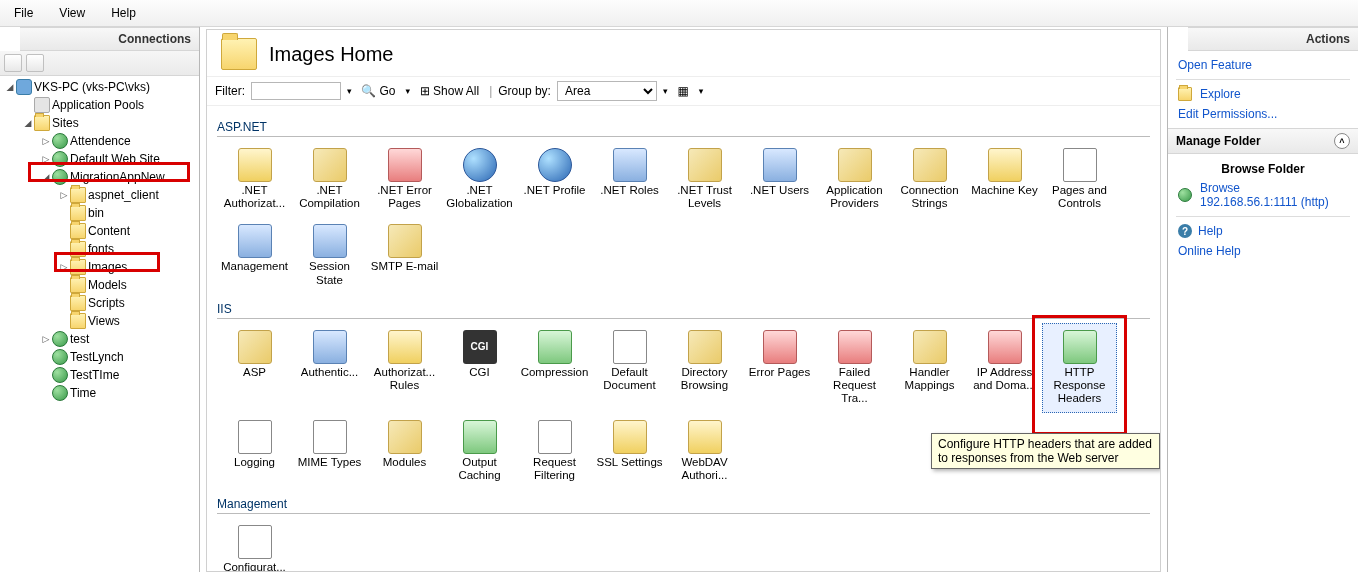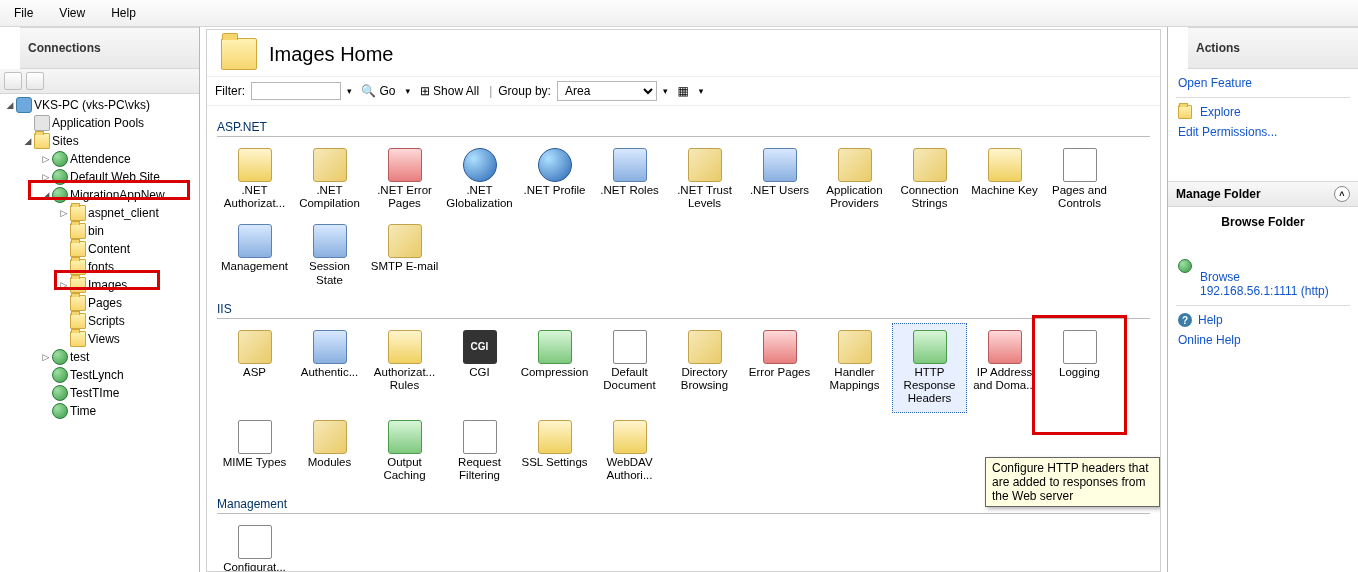--- a/index.html
+++ b/index.html
@@ -3,21 +3,21 @@
 <meta charset="utf-8">
 <style>
 * { box-sizing: border-box; margin: 0; padding: 0; }
 body { font-family: "Segoe UI", Tahoma, sans-serif; font-size: 12px; background: #fff; color: #000; width: 1358px; height: 572px; overflow: hidden; display: flex; flex-direction: column; }
 
 .menubar { background: linear-gradient(#fdfdfd, #f0f0f0); border-bottom: 1px solid #d6d6d6; padding: 4px 2px; display: flex; gap: 2px; }
 .menubar .menu { padding: 2px 12px; cursor: default; }
 
 .body-row { flex: 1; display: flex; min-height: 0; }
 
-.panel-header { background: linear-gradient(#f8f8f8, #e9e9e9); border-top: 1px solid #d6d6d6; border-bottom: 1px solid #d6d6d6; padding: 13px 8px; font-weight: bold; color: #333; display:flex; align-items:center; justify-content:flex-start;margin-left:20px;}
+.panel-header { background: linear-gradient(#f8f8f8, #e9e9e9); border-top: 1px solid #d6d6d6; border-bottom: 1px solid #d6d6d6; padding: 4px 8px; font-weight: bold; color: #333; display:flex; align-items:center; justify-content:flex-end;margin-left:20px;}
 
 .connections { width: 200px; border-right: 1px solid #b7b7b7; display: flex; flex-direction: column; background: #fff; }
 .conn-toolbar { background: linear-gradient(#f6f6f6, #eaeaea); border-bottom: 1px solid #d6d6d6; padding: 3px 4px; display:flex; gap:4px;}
 .conn-toolbar .btn{width:18px;height:18px;border:1px solid #c0c0c0;background:linear-gradient(#fff,#e8e8e8);border-radius:2px;}
 .tree { flex:1; padding: 2px 0 0 2px; overflow: auto; font-size: 12px; }
 .tree-row { display:flex; align-items:center; padding: 1px 0; white-space: nowrap; cursor: default; }
 .tw { display:inline-flex; align-items:center; justify-content:center; width:12px; font-size:9px; color:#555;}
 .ic { display:inline-block; width:16px; height:16px; margin-right:2px; vertical-align:middle; position:relative;}
 .ic-server { background:#6fa8dc; border-radius:3px; border:1px solid #3a7da8; }
 .ic-app { background:#e5e5e5; border:1px solid #aaa; border-radius:2px;}
@@ -50,21 +50,21 @@
 .fi-red{background:linear-gradient(#ffd8d8,#e87e7e);border:1px solid #b45a5a;border-radius:3px;}
 .fi-globe{border-radius:50%;background:radial-gradient(circle at 30% 30%,#aee0ff,#2a66b3);border:1px solid #2a5699;}
 .fi-doc{background:#fff;border:1px solid #888;border-radius:2px;}
 .fi-cgi{background:#333;color:#fff;font-size:10px;font-weight:bold;display:flex;align-items:center;justify-content:center;border-radius:3px;}
 .fi-key{background:linear-gradient(#fff5cc,#f0d060);border:1px solid #c2a24a;border-radius:3px;}
 
 .tooltip { position:absolute; background:#ffffe1; border:1px solid #666; padding:3px 6px; font-size:12px; box-shadow:2px 2px 4px rgba(0,0,0,.3); z-index:100;}
 
 .actions { width:190px; background:#fff; display:flex; flex-direction:column;}
 .action-link { color:#15c; padding:3px 4px 3px 8px; cursor:pointer; display:flex; align-items:center; gap:6px;}
-.action-section-title { background:linear-gradient(#f8f8f8,#e9e9e9); border-top:1px solid #d6d6d6; border-bottom:1px solid #d6d6d6; padding:4px 8px; font-weight:bold; display:flex; justify-content:space-between; align-items:center;margin-top:35px;}
+.action-section-title { background:linear-gradient(#f8f8f8,#e9e9e9); border-top:1px solid #d6d6d6; border-bottom:1px solid #d6d6d6; padding:4px 8px; font-weight:bold; display:flex; justify-content:space-between; align-items:center;}
 .section-sub { font-weight:bold; padding:6px 8px 2px 8px;text-align:center;}
 .chevcircle{width:16px;height:16px;border:1px solid #888;border-radius:50%;display:flex;align-items:center;justify-content:center;font-size:9px;background:#fff;}
 .smic{width:14px;height:14px;}
 </style>
 </head>
 <body>
 
 <div class="menubar">
   <div class="menu">File</div>
   <div class="menu">View</div>
@@ -135,21 +135,21 @@
       </div>
       <div class="tree-row" style="padding-left:56px;">
         <span class="tw">▷</span>
         <span class="ic ic-folder"></span>
         <span>Images</span>
       </div>
       <div class="red-box" style="top:176px;left:54px;width:106px;height:20px;"></div>
       <div class="tree-row" style="padding-left:56px;">
         <span class="tw"></span>
         <span class="ic ic-folder"></span>
-        <span>Pages</span>
+        <span>Models</span>
       </div>
       <div class="tree-row" style="padding-left:56px;">
         <span class="tw"></span>
         <span class="ic ic-folder"></span>
         <span>Scripts</span>
       </div>
       <div class="tree-row" style="padding-left:56px;">
         <span class="tw"></span>
         <span class="ic ic-folder"></span>
         <span>Views</span>
@@ -296,32 +296,36 @@
             </div>
             <div class="feature">
               <div class="ficon fi-default"></div>
               <div class="flabel">Directory Browsing</div>
             </div>
             <div class="feature">
               <div class="ficon fi-red"></div>
               <div class="flabel">Error Pages</div>
             </div>
             <div class="feature">
+              <div class="ficon fi-red"></div>
+              <div class="flabel">Failed Request Tra...</div>
+            </div>
+            <div class="feature">
               <div class="ficon fi-default"></div>
               <div class="flabel">Handler Mappings</div>
+            </div>
+            <div class="feature">
+              <div class="ficon fi-red"></div>
+              <div class="flabel">IP Address and Doma...</div>
             </div>
             <div class="feature selected">
               <div class="ficon fi-green"></div>
               <div class="flabel">HTTP Response Headers</div>
             </div>
             <div class="feature">
-              <div class="ficon fi-red"></div>
-              <div class="flabel">IP Address and Doma...</div>
-            </div>
-            <div class="feature">
               <div class="ficon fi-doc"></div>
               <div class="flabel">Logging</div>
             </div>
             <div class="feature">
               <div class="ficon fi-doc"></div>
               <div class="flabel">MIME Types</div>
             </div>
             <div class="feature">
               <div class="ficon fi-default"></div>
               <div class="flabel">Modules</div>
@@ -344,21 +348,21 @@
             </div>
           </div>
           <div class="group-title">Management</div>
           <div class="feature-grid">
             <div class="feature">
               <div class="ficon fi-doc"></div>
               <div class="flabel">Configurat... Editor</div>
             </div>
           </div>
           <div class="red-box" style="left: 825px; top: 208.875px; width: 95px; height: 119.656px;"></div>
-          <div class="tooltip" style="left: 778px; top: 326.531px; margin-top: 24px;">Configure HTTP headers that are added to responses from the Web server</div>
+          <div class="tooltip" style="left: 724px; top: 326.531px;">Configure HTTP headers that are added to responses from the Web server</div>
         </div>
     </div>
   </div>
 
   <div class="actions">
     <div class="panel-header">
       <span>Actions</span>
     </div>
     <div style="padding:4px 2px;">
       <div class="action-link">
@@ -374,21 +378,21 @@
         </div>
     </div>
     <div class="action-section-title">
       <span>Manage Folder</span>
       <span class="chevcircle">˄</span>
     </div>
     <div style="padding:2px 2px;">
       <div class="section-sub">Browse Folder</div>
       <div class="action-link">
           <span class="smic ic ic-globe"></span>
-          <span style="max-width:140px;margin-top:36px;">Browse 192.168.56.1:1111 (http)</span>
+          <span style="max-width:140px;">Browse 192.168.56.1:1111 (http)</span>
         </div>
       <hr style="margin:4px 6px;border:none;border-top:1px solid #ddd;">
       <div class="action-link">
           <span class="smic" style="border-radius:50%;background:#3a7da8;color:#fff;display:inline-flex;align-items:center;justify-content:center;font-size:10px;font-weight:bold;">?</span>
           <span>Help</span>
         </div>
       <div class="action-link">
           <span>Online Help</span>
         </div>
     </div>

